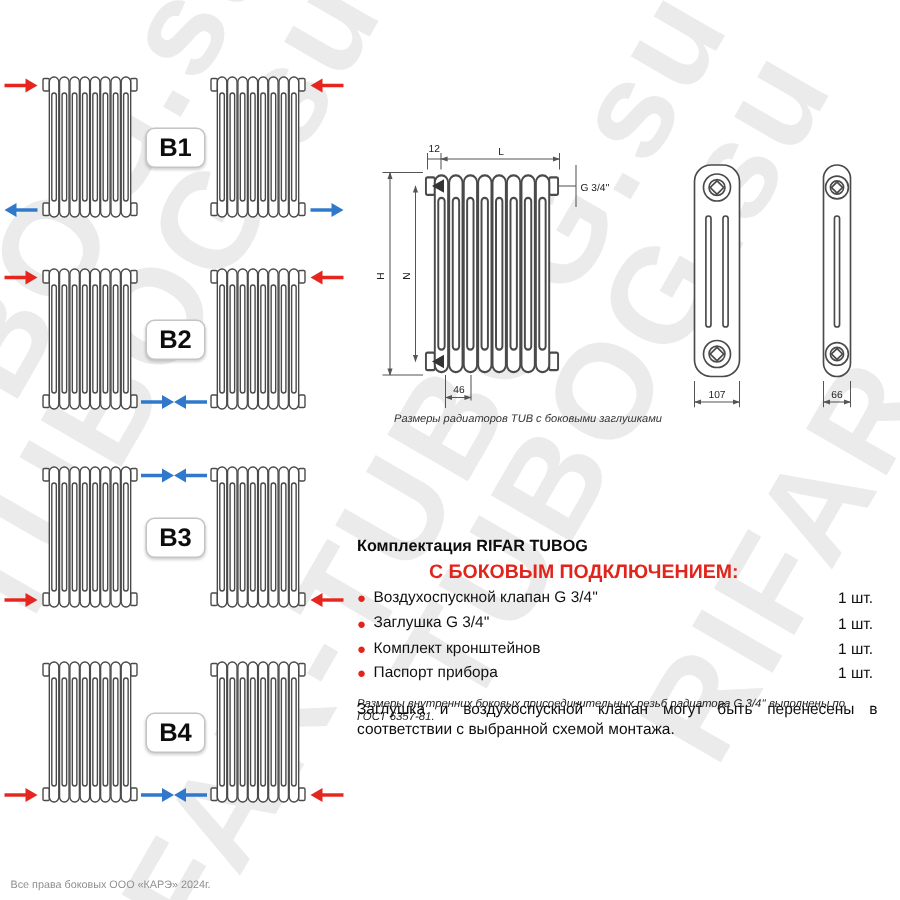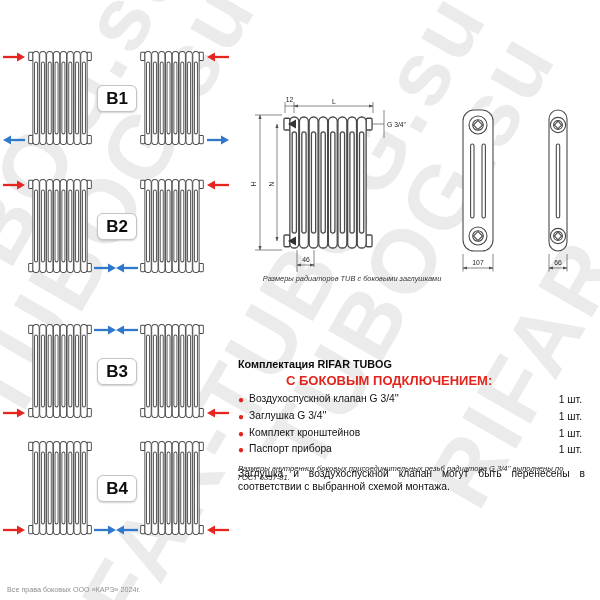--- a/index.html
+++ b/index.html
@@ -160,21 +160,21 @@
         </svg>
       </span>
     <span class="arrow a-blue dir-left" style="left:115px;top:89px">
         <svg viewBox="0 0 24 12">
           <line x1="1" y1="6" x2="15.5" y2="6"></line>
           <path d="M15 1.4 23 6 15 10.6Z"></path>
         </svg>
       </span>
   </section>
 
-  <section class="scheme" style="top:318px">
+  <section class="scheme" style="top:305px">
     <svg class="rad rad-l" viewBox="0 0 76 104" preserveAspectRatio="none">
         <use href="#radFront"></use>
       </svg>
     <svg class="rad rad-r" viewBox="0 0 76 104" preserveAspectRatio="none">
         <use href="#radFront"></use>
       </svg>
     <div class="scheme-label">B3</div>
     <span class="arrow a-blue" style="left:93px;top:6px">
         <svg viewBox="0 0 24 12">
           <line x1="1" y1="6" x2="15.5" y2="6"></line>

